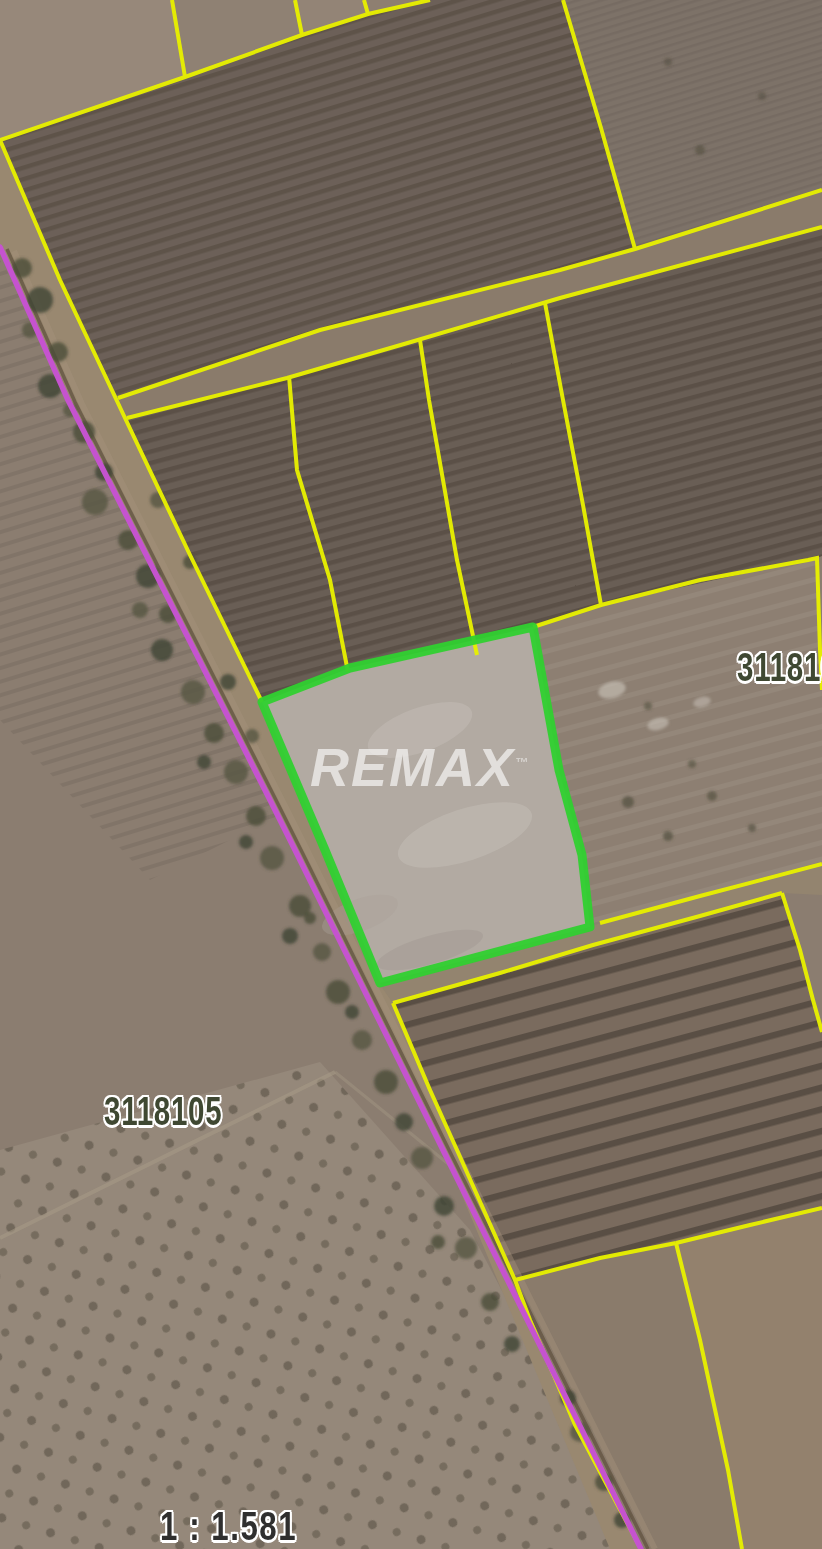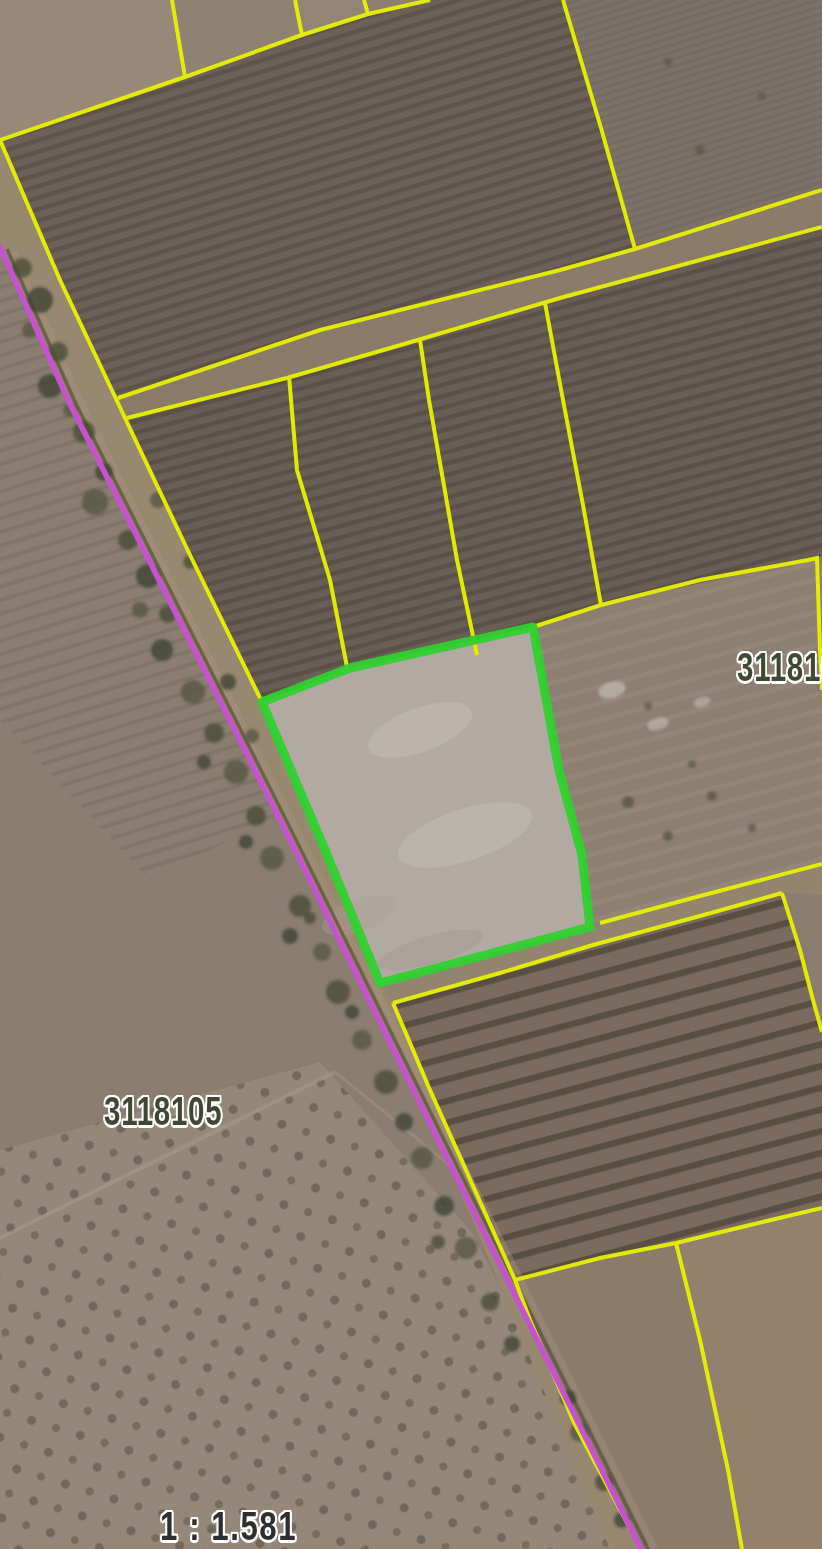--- a/index.html
+++ b/index.html
@@ -203,19 +203,22 @@
     <polyline points="515,1280 600,1258 676,1243"></polyline>
     <polyline points="676,1243 750,1225 822,1208"></polyline>
     <polyline points="676,1243 700,1340 728,1470 742,1549"></polyline>
   </g>
 
   <polyline points="0,247 68,400 270,800 295,850 443,1150 641,1549" fill="none" stroke="var(--road-purple)" stroke-width="5.5" stroke-linecap="round"></polyline>
 
   <polygon points="262,702 350,668 533,627 559,770 582,855 590,927 380,983 325,850" fill="none" stroke="var(--parcel-green)" stroke-width="9" stroke-linejoin="round" opacity="0.95"></polygon>
 </svg>
 
+  <div class="lbl watermark" style="left:310px;top:740px;">
+    <span>REMAX</span><sup>™</sup>
+  </div>
 
   <div class="lbl parcel-num" style="left:104px;top:1091px;">3118105</div>
 
   <div class="lbl parcel-num" style="left:737px;top:647px;">311810</div>
 
   <div class="lbl scale-lbl" style="left:160px;top:1506px;">1 : 1.581</div>
 </div>
 
 </body></html>

